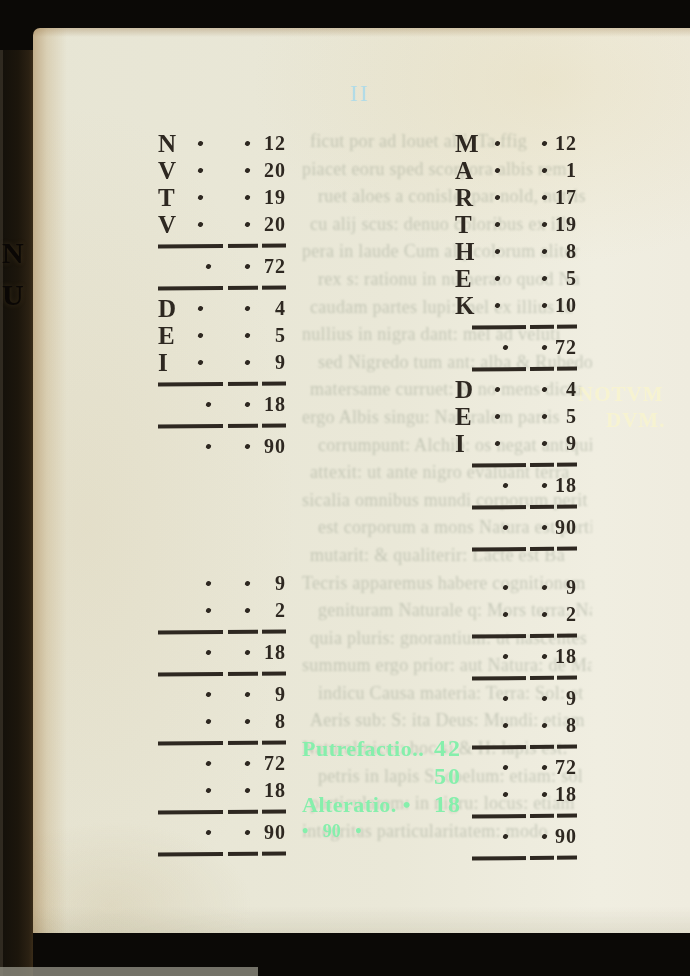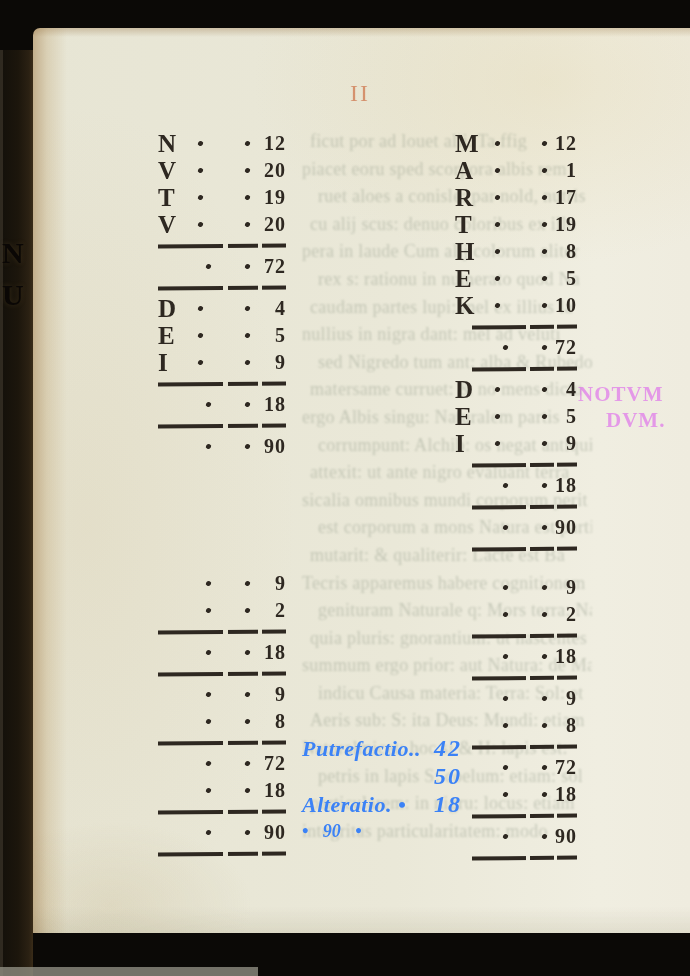--- a/index.html
+++ b/index.html
@@ -41,27 +41,27 @@
 
   
   #ghost-block{
     position:absolute;left:300px;top:128px;width:292px;height:744px;
     color:#87917f;opacity:.38;filter:blur(1.1px);
     font-size:18px;line-height:27.6px;white-space:nowrap;overflow:hidden;
     letter-spacing:.3px;
   }
   .ghost-line{height:27.6px;}
   .ghost-word{
-    position:absolute;color:#d946ef;opacity:.5;filter:blur(.7px);
+    position:absolute;color:#fef9c3;opacity:.5;filter:blur(.7px);
     font-size:21px;letter-spacing:1px;font-weight:bold;
   }
   #ghost-word-1{left:578px;top:382px;}
   #ghost-word-2{left:590px;top:408px;margin-left:16px;}
   #faint-page-number{
-    position:absolute;left:350px;top:80px;font-size:24px;color:#c2410c;
+    position:absolute;left:350px;top:80px;font-size:24px;color:#7dd3fc;
     opacity:.5;filter:blur(.6px);letter-spacing:2px;
   }
 
   
   .tally-col{position:absolute;top:130px;color:#2e2821;}
   #left-tally{left:158px;width:128px;}
   #right-tally{left:455px;width:122px;}
   .tally-row{height:27px;display:flex;align-items:center;}
   .letter{width:36px;font-size:25px;font-weight:bold;line-height:1;letter-spacing:1px;}
   .dots{display:flex;width:62px;justify-content:space-between;padding:0 6px 0 4px;box-sizing:border-box;}
@@ -71,21 +71,21 @@
   .rule-row{height:15px;display:flex;align-items:center;}
   .rule{
     height:4px;width:100%;transform:rotate(-0.5deg);
     background:linear-gradient(90deg,#2e2821 0 51%,transparent 51% 55%,#2e2821 55% 78%,transparent 78% 81%,#2e2821 81% 100%);
   }
   #right-tally .rule{margin-left:17px;width:calc(100% - 17px);}
   .gap-large{height:110px;}
   .gap-small{height:18px;}
 
   
-  #center-labels{position:absolute;left:302px;top:735px;width:160px;color:#3b82f6;font-style:italic;}
+  #center-labels{position:absolute;left:302px;top:735px;width:160px;color:#86efac;}
   .center-item{height:28px;display:flex;align-items:baseline;}
   .center-label{font-size:22px;font-weight:bold;letter-spacing:.5px;}
   .center-value{margin-left:auto;font-size:24px;font-weight:bold;letter-spacing:2px;}
   #center-total{height:28px;font-size:18px;font-weight:bold;text-align:left;word-spacing:10px;margin-top:2px;}
 </style>
 </head>
 <body>
 
 <div id="photo">
   <div id="page"></div>

